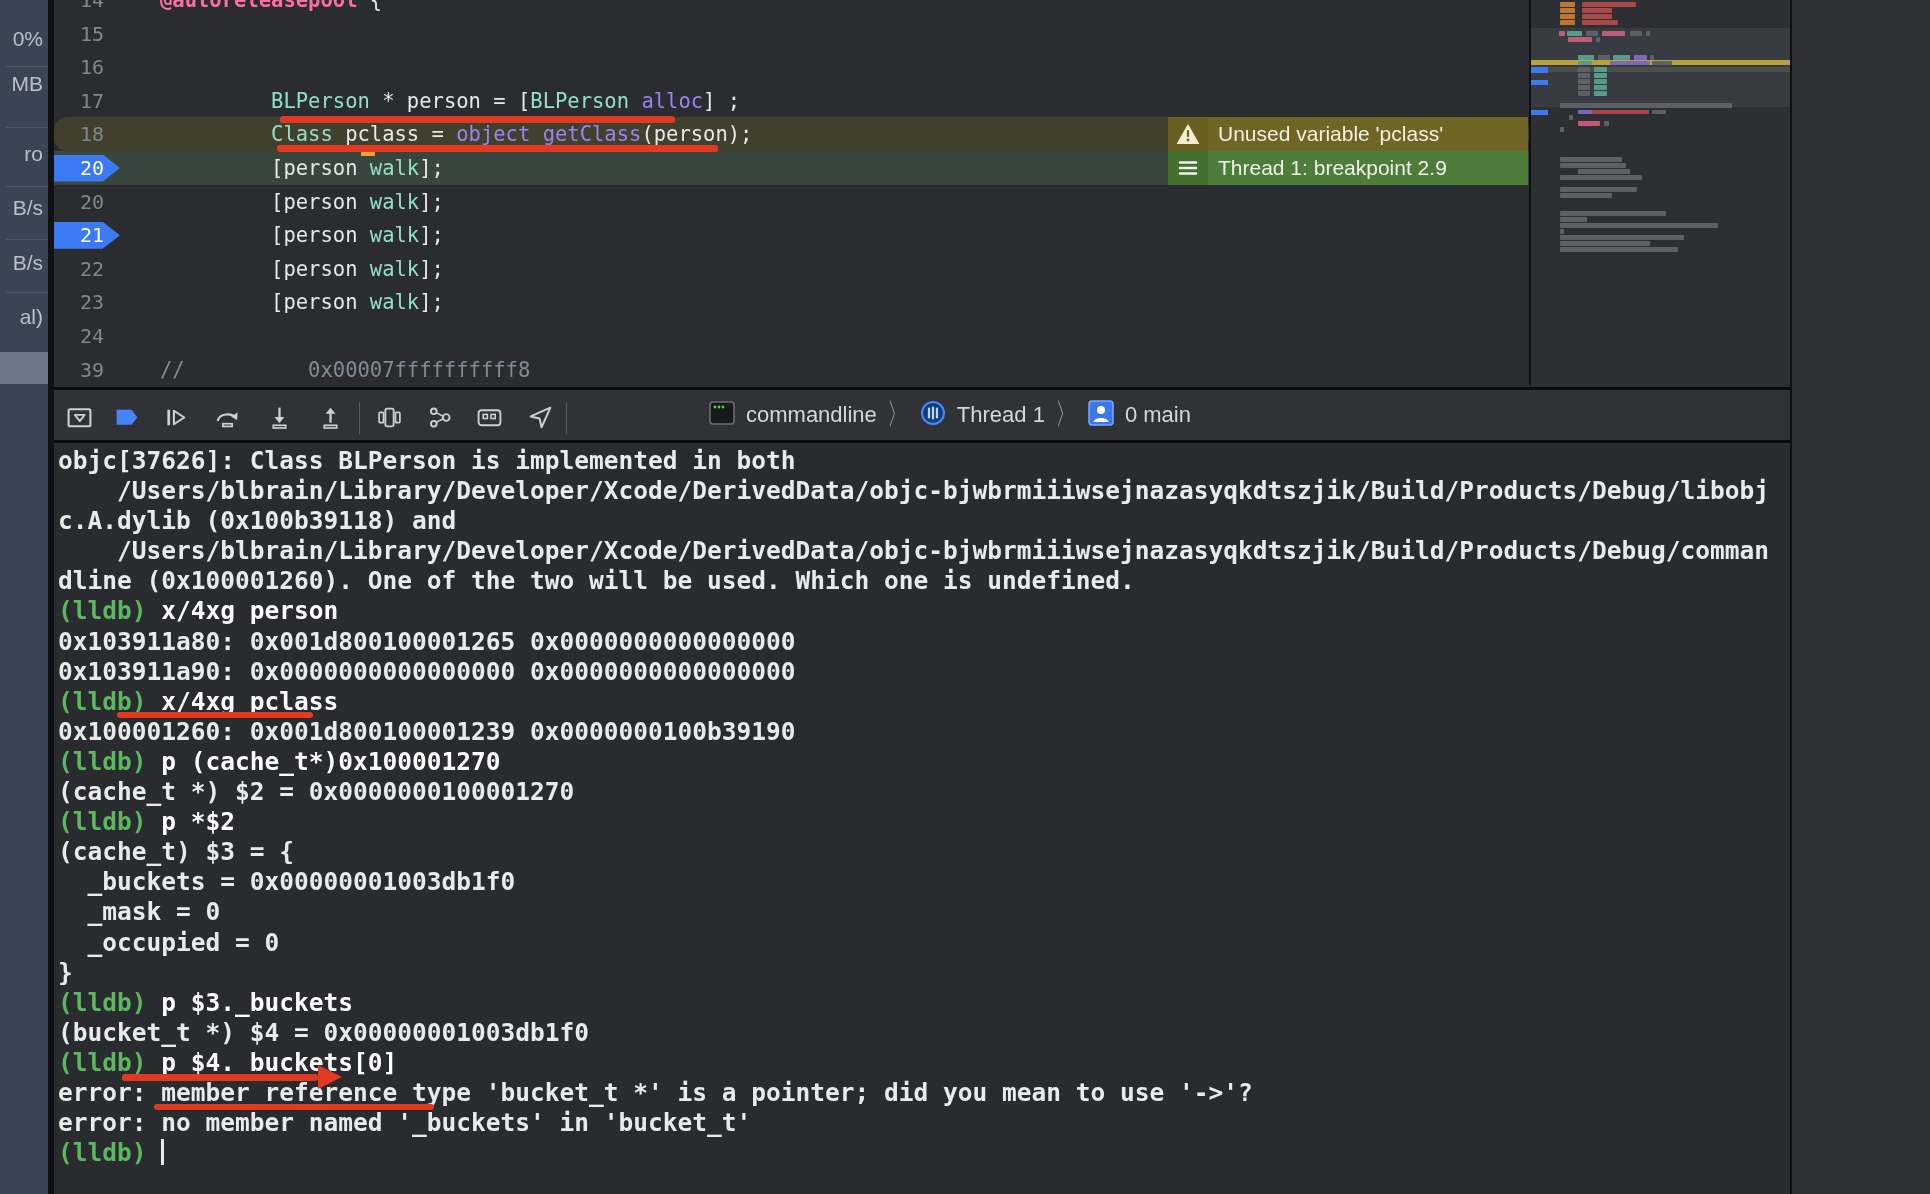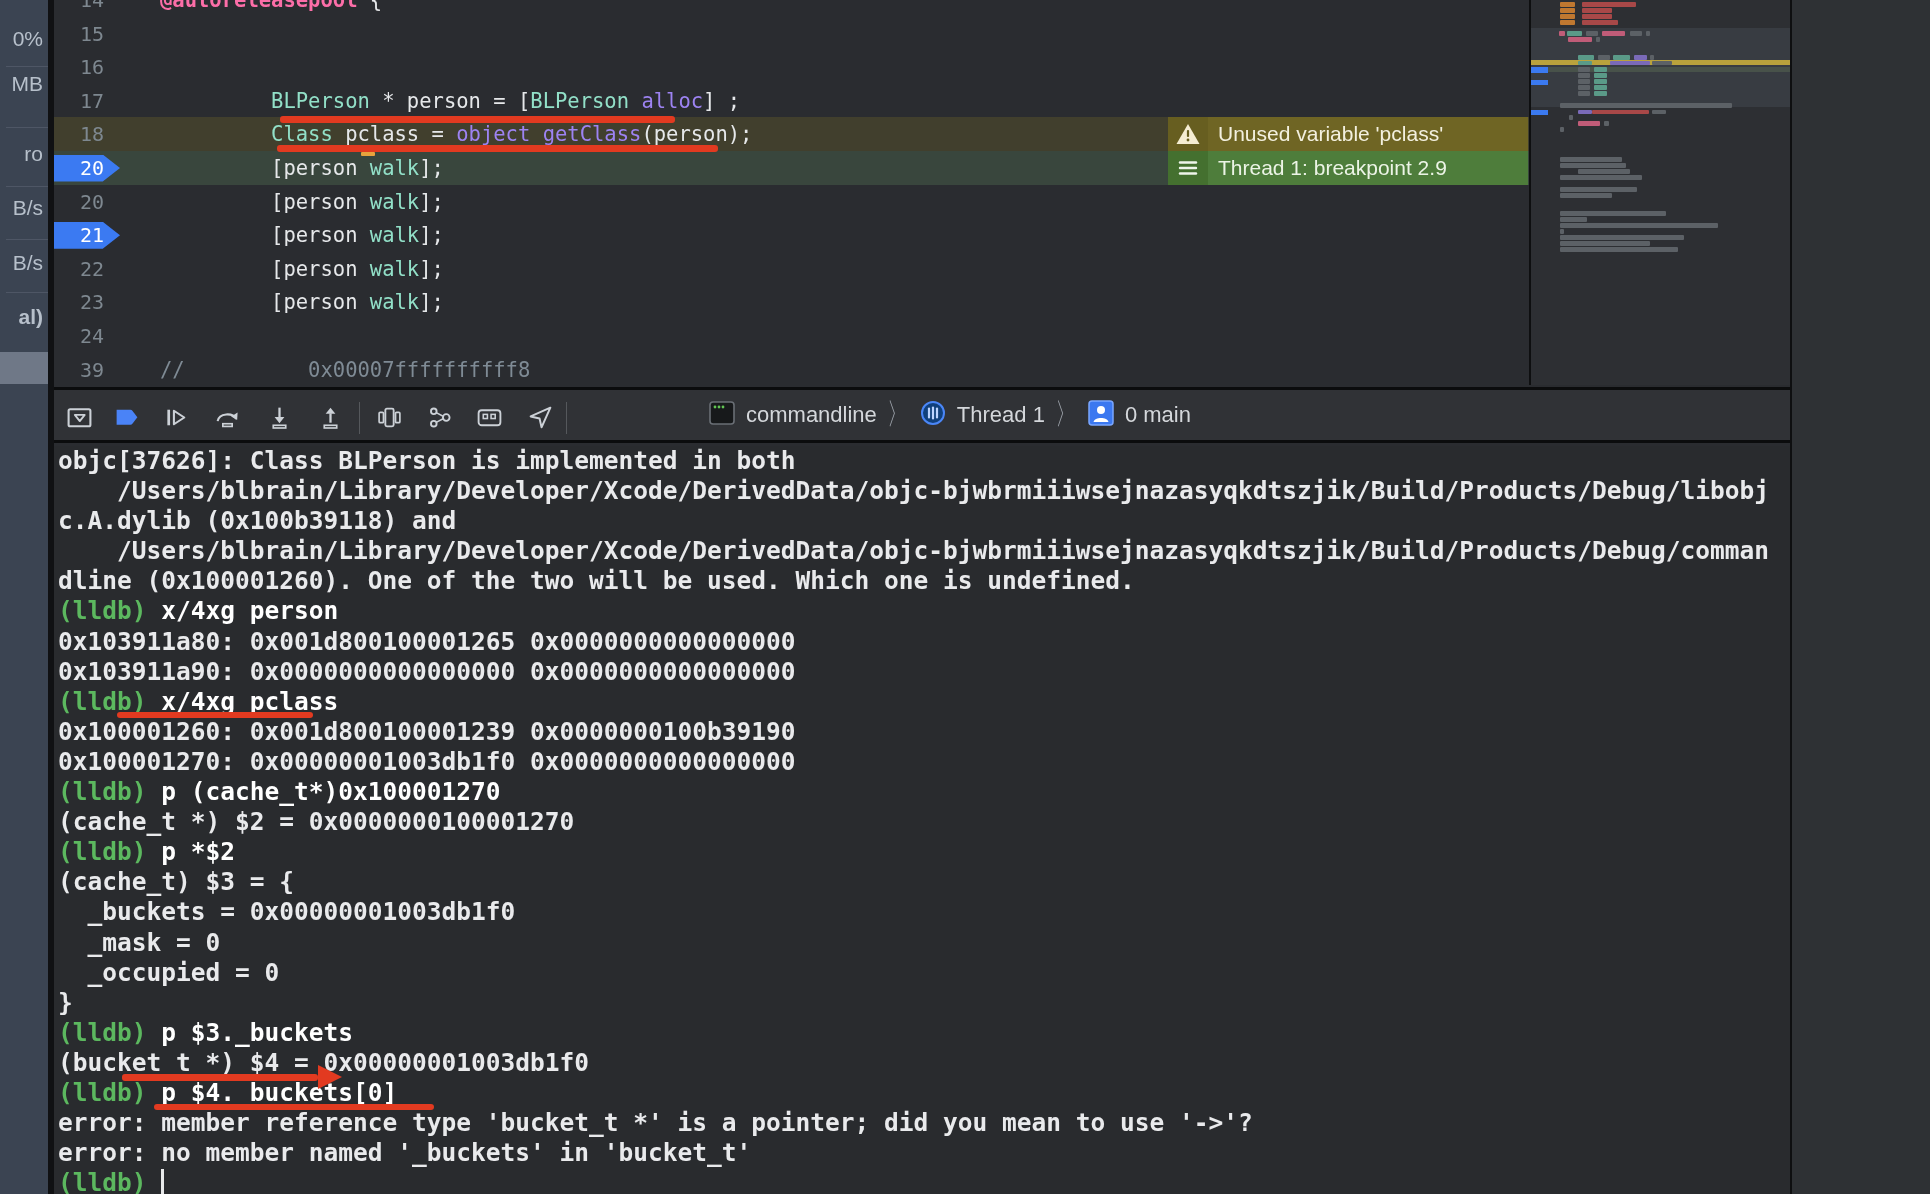--- a/index.html
+++ b/index.html
@@ -10,21 +10,21 @@
   
   .gauge-strip { position:absolute; left:0; top:0; width:48px; height:1194px; background:#3b4452; }
   .gauge-label { position:absolute; right:5px; font-size:21px; color:#b7c0cb; white-space:nowrap; }
   .gauge-divider { position:absolute; left:6px; right:0; height:1px; background:#4e5665; }
   .gauge-highlight { position:absolute; left:0; width:48px; height:32px; background:#6f7887; }
   .edge-border { position:absolute; left:48px; top:0; width:6px; height:1194px; background:#101113; }
 
   
   .editor { position:absolute; left:54px; top:0; width:1736px; height:385px; background:#2a2c30; overflow:hidden; }
   .code-row { position:absolute; left:0; width:1475px; height:34px; }
-  .code-row.hl-warning { background:#413f2d; }
+  .code-row.hl-warning { background:#413f2d;border-radius:13px; }
   .code-row.hl-exec { background:#39463d; }
   .line-num { position:absolute; left:0; top:0; width:50px; height:34px; line-height:34px; text-align:right;
               font-family:"DejaVu Sans Mono", monospace; font-size:20px; color:#7e8890; }
   .line-num.on-bp { color:#ffffff; }
   .bp-tag { position:absolute; left:-6px; top:3.5px; width:72px; height:27px; background:#3b7af2;
             clip-path:polygon(0 0, 76% 0, 100% 50%, 76% 100%, 0 100%); }
   .code-text { position:absolute; left:106px; top:0; height:34px; line-height:34px; white-space:pre;
                font-family:"DejaVu Sans Mono", monospace; font-size:20.5px; color:#e6e8ea; }
   .tk-type { color:#92e0c8;margin-top:20px; } .tk-call { color:#9d83f2; } .tk-pink { color:#fc6ea8; font-weight:bold; }
   .tk-plain { color:#e6e8ea; } .tk-comment { color:#7f8b95; }
@@ -76,21 +76,21 @@
 <body>
 
 <div class="screen">
 
   <aside class="gauge-strip" id="gaugeStrip">
       <div class="gauge-label" style="top: 27px;">0%</div>
       <div class="gauge-label" style="top: 72px;">MB</div>
       <div class="gauge-label" style="top: 142px;">ro</div>
       <div class="gauge-label" style="top: 196px;">B/s</div>
       <div class="gauge-label" style="top: 251px;">B/s</div>
-      <div class="gauge-label" style="top: 305px; font-weight: bold;">al)</div>
+      <div class="gauge-label" style="top: 305px;">al)</div>
       <div class="gauge-divider" style="top: 66px;"></div>
       <div class="gauge-divider" style="top: 127px;"></div>
       <div class="gauge-divider" style="top: 186px;"></div>
       <div class="gauge-divider" style="top: 239px;"></div>
       <div class="gauge-divider" style="top: 292px;"></div>
       <div class="gauge-highlight" style="top: 352px;"></div>
     </aside>
   <div class="edge-border"></div>
 
   <section class="editor" id="editor">
@@ -329,21 +329,20 @@
         <div class="console-line">objc[37626]: Class BLPerson is implemented in both</div>
         <div class="console-line">    /Users/blbrain/Library/Developer/Xcode/DerivedData/objc-bjwbrmiiiwsejnazasyqkdtszjik/Build/Products/Debug/libobj</div>
         <div class="console-line">c.A.dylib (0x100b39118) and</div>
         <div class="console-line">    /Users/blbrain/Library/Developer/Xcode/DerivedData/objc-bjwbrmiiiwsejnazasyqkdtszjik/Build/Products/Debug/comman</div>
         <div class="console-line">dline (0x100001260). One of the two will be used. Which one is undefined.</div>
         <div class="console-line"><span class="lldb-prompt">(lldb) </span><span class="cmd-text">x/4xg person</span></div>
         <div class="console-line">0x103911a80: 0x001d800100001265 0x0000000000000000</div>
         <div class="console-line">0x103911a90: 0x0000000000000000 0x0000000000000000</div>
         <div class="console-line"><span class="lldb-prompt">(lldb) </span><span class="cmd-text">x/4xg pclass</span></div>
         <div class="console-line">0x100001260: 0x001d800100001239 0x0000000100b39190</div>
-        <div class="console-line">0x100001270: 0x00000001003db1f0 0x0000000000000000</div>
         <div class="console-line"><span class="lldb-prompt">(lldb) </span><span class="cmd-text">p (cache_t*)0x100001270</span></div>
         <div class="console-line">(cache_t *) $2 = 0x0000000100001270</div>
         <div class="console-line"><span class="lldb-prompt">(lldb) </span><span class="cmd-text">p *$2</span></div>
         <div class="console-line">(cache_t) $3 = {</div>
         <div class="console-line">  _buckets = 0x00000001003db1f0</div>
         <div class="console-line">  _mask = 0</div>
         <div class="console-line">  _occupied = 0</div>
         <div class="console-line">}</div>
         <div class="console-line"><span class="lldb-prompt">(lldb) </span><span class="cmd-text">p $3._buckets</span></div>
         <div class="console-line">(bucket_t *) $4 = 0x00000001003db1f0</div>

